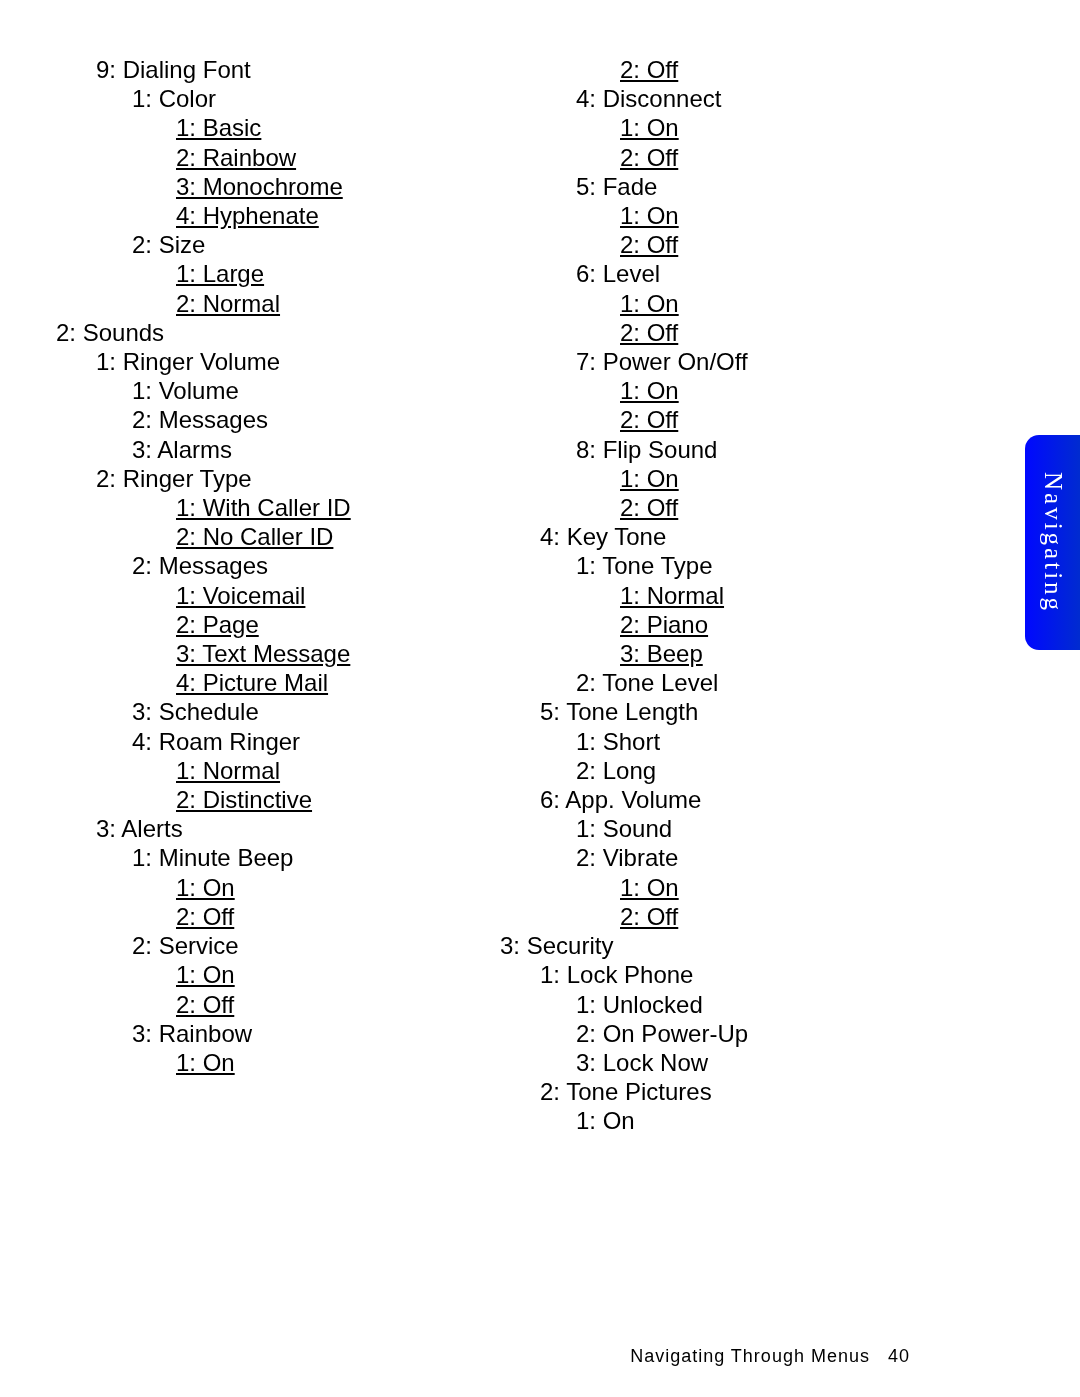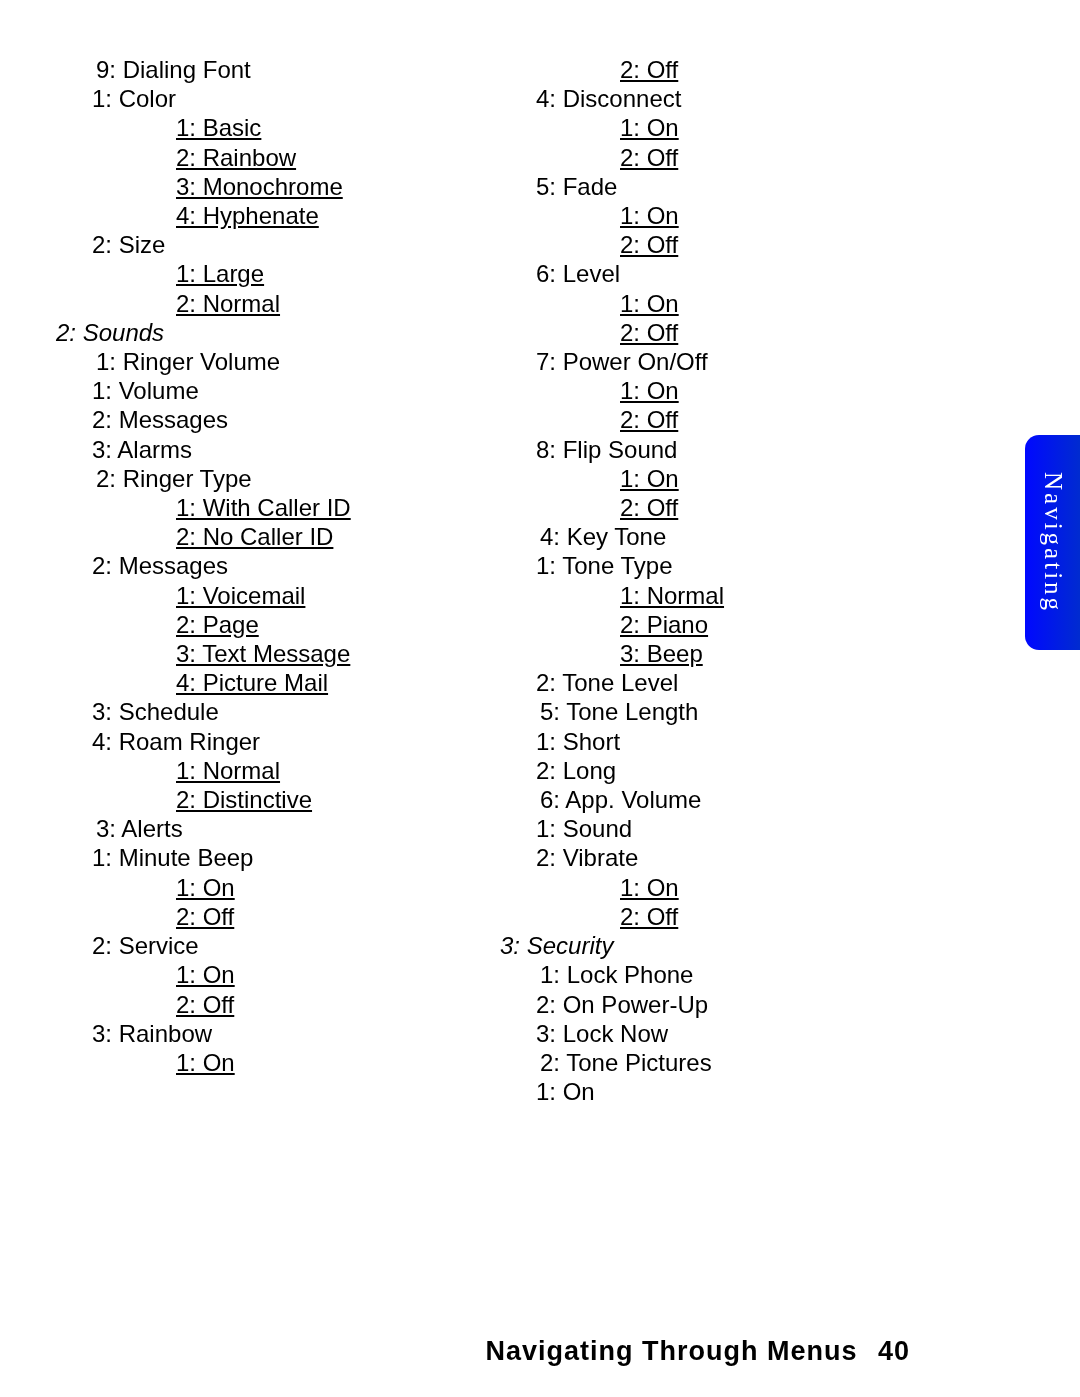--- a/index.html
+++ b/index.html
@@ -21,23 +21,23 @@
     display: flex;
     flex-direction: row;
   }
   .col {
     box-sizing: border-box;
     font-size: 24px;
     line-height: 29.2px;
   }
   .col1 { padding-left: 56px; width: 460px; }
   .col2 { padding-left: 40px; width: 420px; }
-  .l0 { margin-left: 0; font-style: italic; }
+  .l0 { margin-left: 0; }
   .l1 { margin-left: 40px; }
-  .l2 { margin-left: 36px; }
+  .l2 { margin-left: 76px; }
   .l3 { margin-left: 120px; text-decoration: underline; }
   .line { white-space: nowrap; }
   .tab {
     position: absolute;
     right: 0;
     top: 435px;
     width: 55px;
     height: 215px;
     background: linear-gradient(to right, #0008ff 0%, #002bd0 100%);
     border-top-left-radius: 14px;
@@ -51,22 +51,22 @@
     font-size: 25px;
     letter-spacing: 3px;
     writing-mode: vertical-rl;
     text-orientation: mixed;
     font-family: "Times New Roman", Times, serif;
   }
   .footer {
     position: absolute;
     bottom: 30px;
     right: 170px;
-    font-size: 27px;
-    font-weight: 700;
+    font-size: 18px;
+    font-weight: 400;
     letter-spacing: 1px;
     font-family: Arial, Helvetica, sans-serif;
   }
   .footer .pn { margin-left: 12px; }
 </style>
 </head>
 <body>
 
 <div class="content">
   <div class="col col1" id="col1">
@@ -132,20 +132,21 @@
       <div class="line l1">5: Tone Length</div>
       <div class="line l2">1: Short</div>
       <div class="line l2">2: Long</div>
       <div class="line l1">6: App. Volume</div>
       <div class="line l2">1: Sound</div>
       <div class="line l2">2: Vibrate</div>
       <div class="line l3">1: On</div>
       <div class="line l3">2: Off</div>
       <div class="line l0">3: Security</div>
       <div class="line l1">1: Lock Phone</div>
+      <div class="line l2">1: Unlocked</div>
       <div class="line l2">2: On Power-Up</div>
       <div class="line l2">3: Lock Now</div>
       <div class="line l1">2: Tone Pictures</div>
       <div class="line l2">1: On</div>
     </div>
 </div>
 
 <div class="tab">
   <span>Navigating</span>
 </div>

